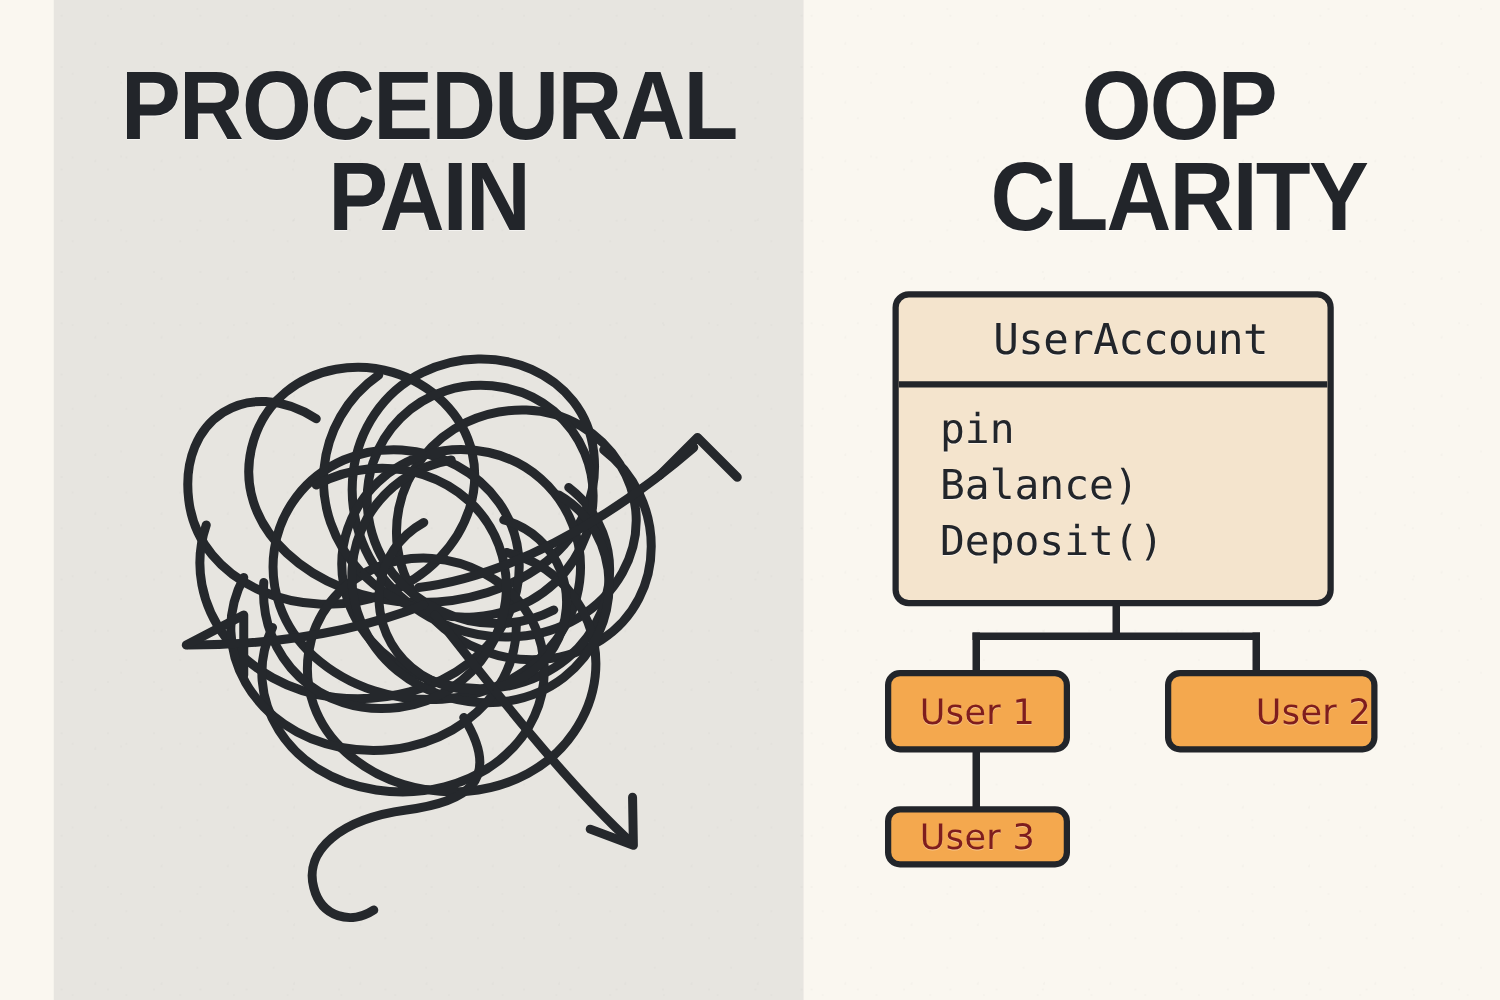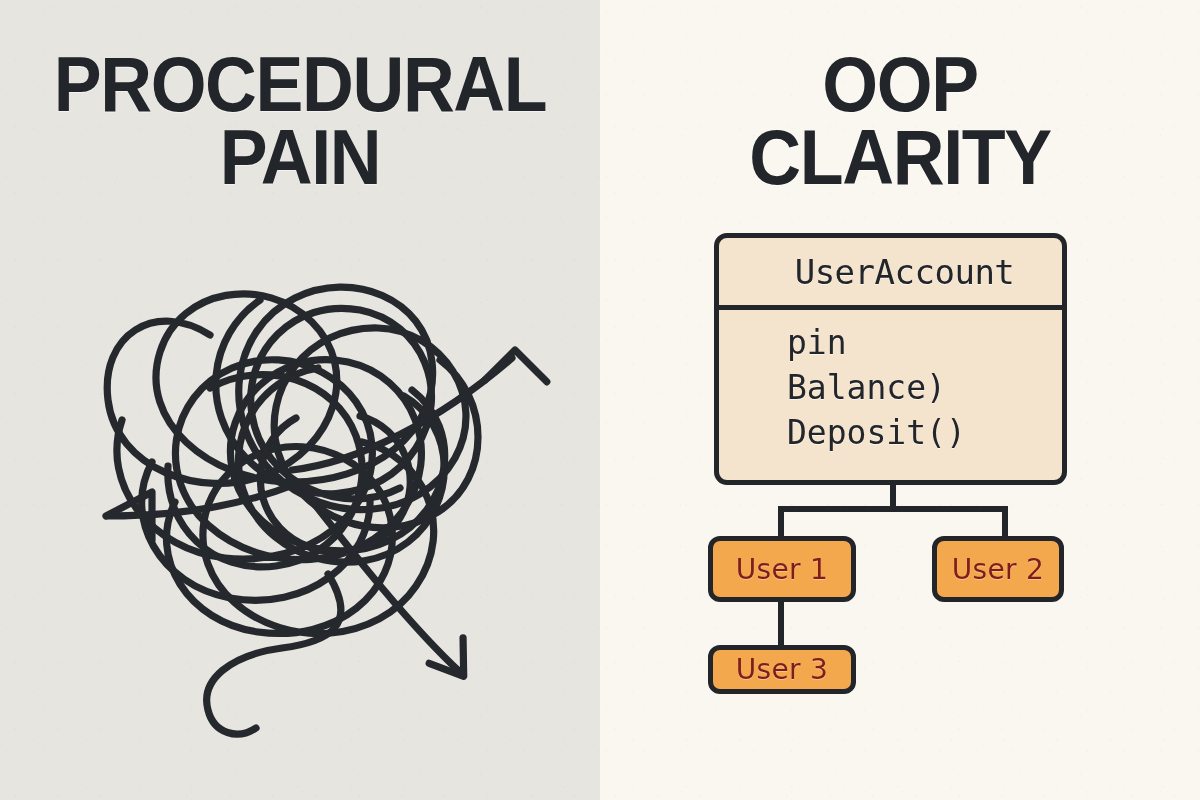--- a/index.html
+++ b/index.html
@@ -21,20 +21,21 @@
     width: 1200px;
     height: 800px;
   }
 
   
   .panel {
     position: absolute;
     top: 0;
     height: 800px;
     overflow: hidden;
+    margin-left: 43px;
   }
 
   #panel-left {
     left: 0;
     width: 600px;
     background: #e7e5e0;
   }
 
   #panel-right {
     left: 600px;
@@ -144,21 +145,20 @@
   #class-members {
     padding: 10px 0 0 33px;
   }
 
   .member {
     font-family: "DejaVu Sans Mono", "Liberation Mono", monospace;
     font-size: 33px;
     line-height: 1.37;
     color: #22252a;
     text-shadow: 0 1px 0 rgba(255,255,255,.6);
-    margin-left: 35px;
   }
 
   
   .inst-box {
     position: absolute;
     background: #f4a84e;
     border: 5px solid #22252a;
     border-radius: 12px;
     display: flex;
     align-items: center;
@@ -167,21 +167,21 @@
 
   .inst-label {
     font-family: "DejaVu Sans", "Liberation Sans", sans-serif;
     font-size: 28px;
     color: #7f1d1d;
     letter-spacing: 0.3px;
     text-shadow: 0 1px 0 rgba(255,255,255,.35);
   }
 
   #inst-user1 { left: 108px; top: 536px; width: 148px; height: 66px; }
-  #inst-user2 { left: 332px; top: 536px; width: 132px; height: 66px; }
+  #inst-user2 { left: 332px; top: 536px; width: 170px; height: 66px; justify-content: flex-end; }
   #inst-user3 { left: 108px; top: 645px; width: 148px; height: 49px; }
 
   
   #conn-stem      { left: 290px; top: 483px; width: 6px;   height: 29px; }
   #conn-bar       { left: 178px; top: 506px; width: 230px; height: 6px;  }
   #conn-drop-left { left: 178px; top: 506px; width: 6px;   height: 33px; }
   #conn-drop-right{ left: 402px; top: 506px; width: 6px;   height: 33px; }
   #conn-u1-u3     { left: 178px; top: 598px; width: 6px;   height: 50px; }
 </style>
 </head>

